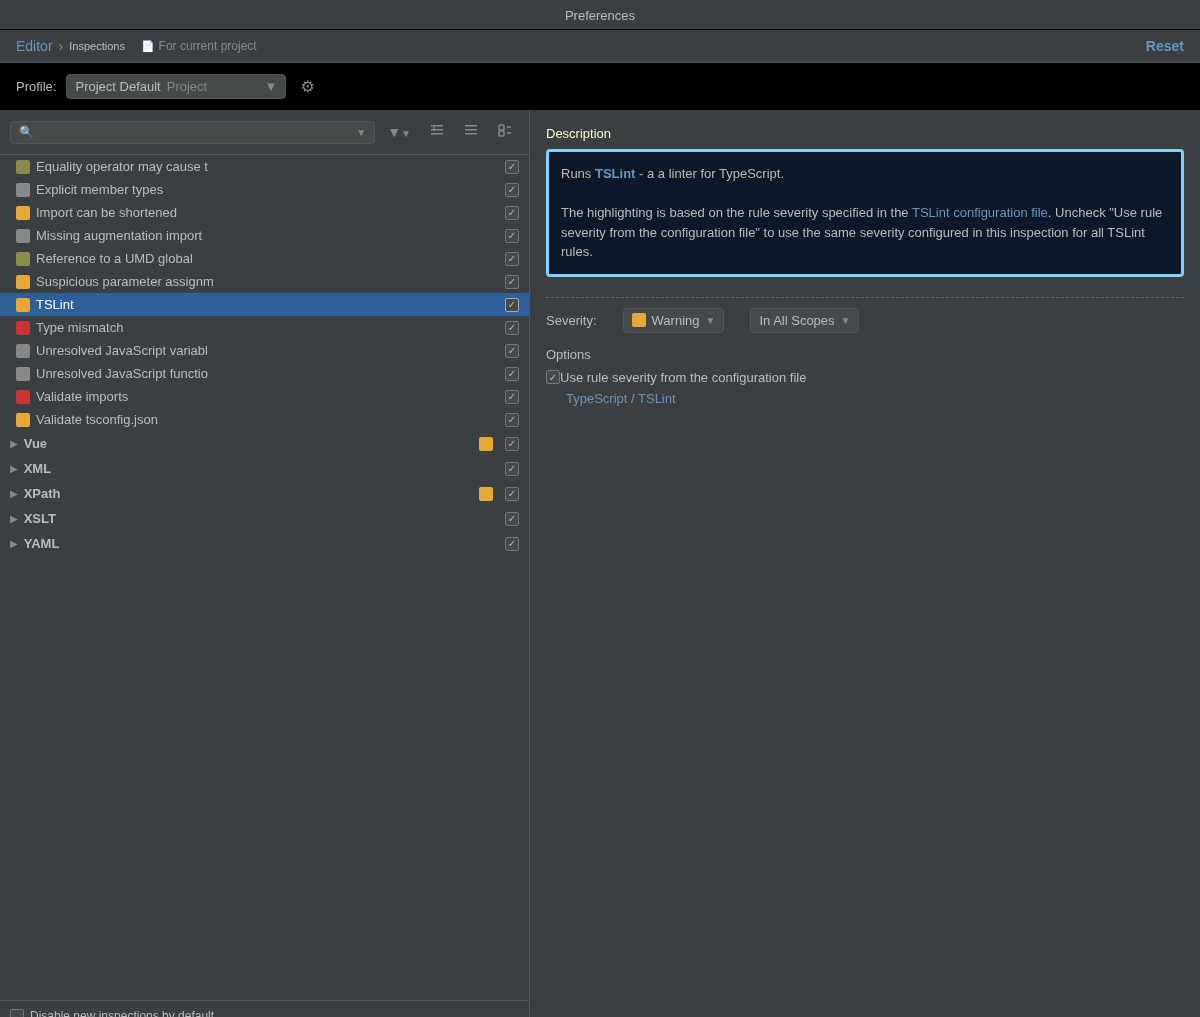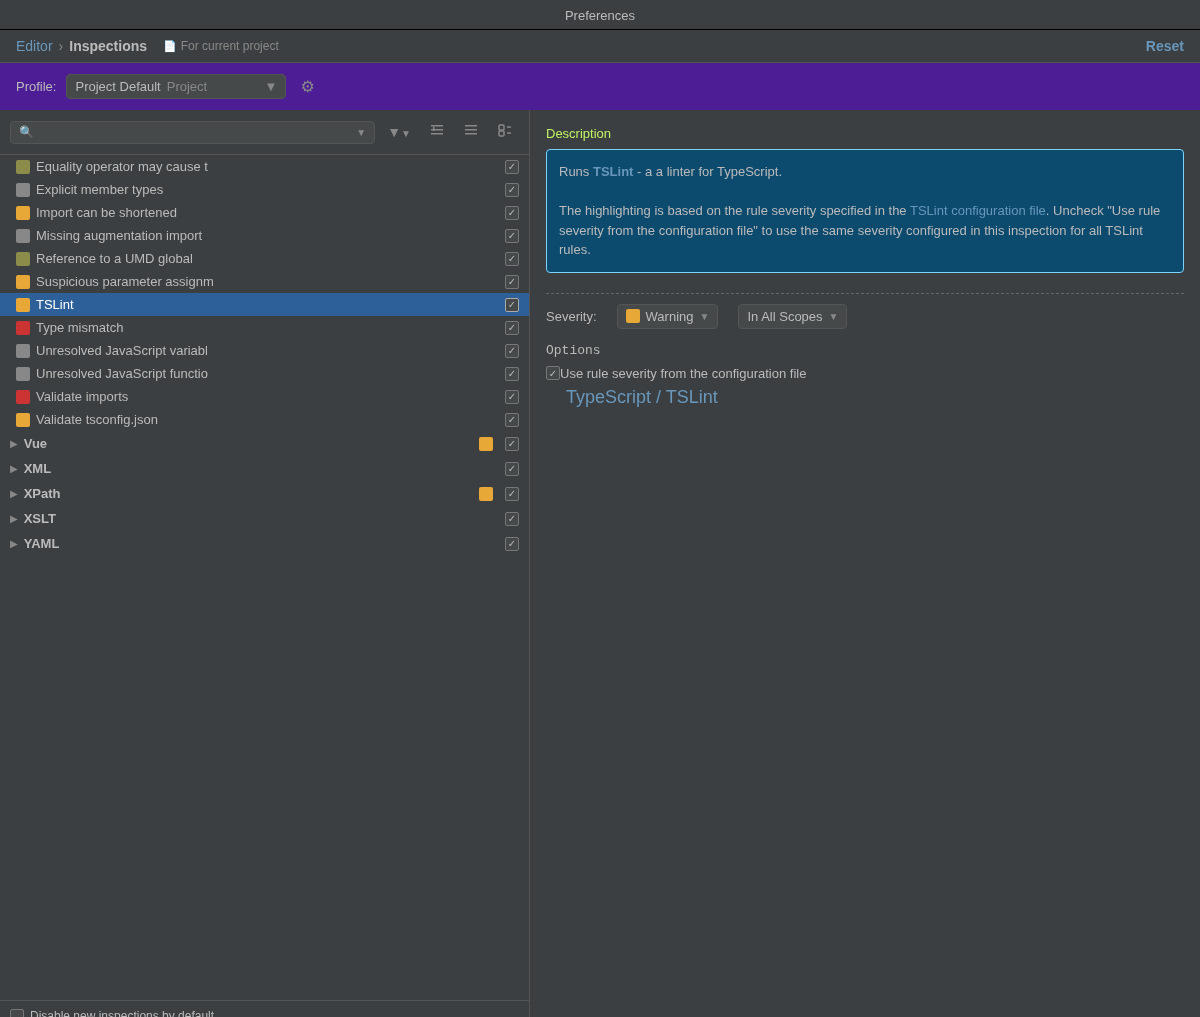--- a/index.html
+++ b/index.html
@@ -38,22 +38,22 @@
     }
 
     .breadcrumb-bar .separator {
       color: #888;
       margin: 0 6px;
       font-size: 14px;
     }
 
     .breadcrumb-bar .current {
       color: #bbbbbb;
-      font-size: 14px;
-      font-weight: bold;
+      font-size: 11px;
+      font-weight: normal;
     }
 
     .breadcrumb-bar .project-scope {
       margin-left: 16px;
       color: #888;
       font-size: 12px;
       display: flex;
       align-items: center;
       gap: 4px;
     }
@@ -69,21 +69,21 @@
       font-weight: bold;
       cursor: pointer;
       background: none;
       border: none;
     }
 
     .profile-bar {
       display: flex;
       align-items: center;
       padding: 10px 16px;
-      background: #4c1d95;
+      background: #000000;
       gap: 10px;
     }
 
     .profile-label {
       color: #bbbbbb;
       font-size: 13px;
     }
 
     .profile-dropdown {
       background: #45494a;
@@ -267,27 +267,27 @@
       flex-direction: column;
       padding: 16px;
     }
 
     .description-section {
       margin-bottom: 10px;
     }
 
     .section-title {
       font-size: 13px;
-      color: #bef264;
+      color: #fef9c3;
       margin-bottom: 8px;
     }
 
     .description-box {
-      background: #0c4a6e;
-      border: 1px solid #7dd3fc;
+      background: #0f172a;
+      border: 3px solid #7dd3fc;
       border-radius: 4px;
       padding: 12px;
       font-size: 13px;
       color: #bbbbbb;
       line-height: 1.5;
     }
 
     .description-box a {
       color: #6897bb;
       text-decoration: none;
@@ -300,21 +300,21 @@
 
     .divider {
       border: none;
       border-top: 1px dashed #666;
       margin: 10px 0;
     }
 
     .severity-row {
       display: flex;
       align-items: center;
-      gap: 20px;
+      gap: 26px;
       margin-bottom: 14px;
     }
 
     .severity-label {
       font-size: 13px;
       color: #bbbbbb;
     }
 
     .severity-dropdown {
       display: flex;
@@ -332,38 +332,37 @@
     .severity-color {
       width: 14px;
       height: 14px;
       border-radius: 2px;
     }
 
     .options-section .options-title {
       font-size: 13px;
       color: #bbbbbb;
       margin-bottom: 8px;
-      font-family: Liberation Mono, monospace;
     }
 
     .options-row {
       display: flex;
       align-items: center;
       gap: 0;
       margin-bottom: 6px;
     }
 
     .options-row .opt-label {
       font-size: 13px;
       color: #bbbbbb;
     }
 
     .typescript-link {
       color: #6897bb;
-      font-size: 18px;
+      font-size: 13px;
       text-decoration: none;
       cursor: pointer;
       padding-left: 20px;
     }
   </style>
 </head>
 <body>
 
 <div class="title-bar">
   <span>Preferences</span>

